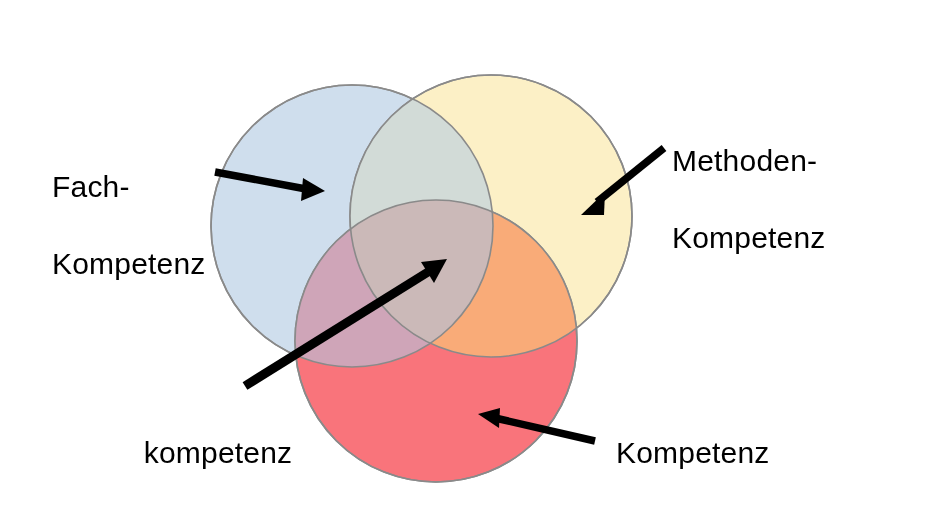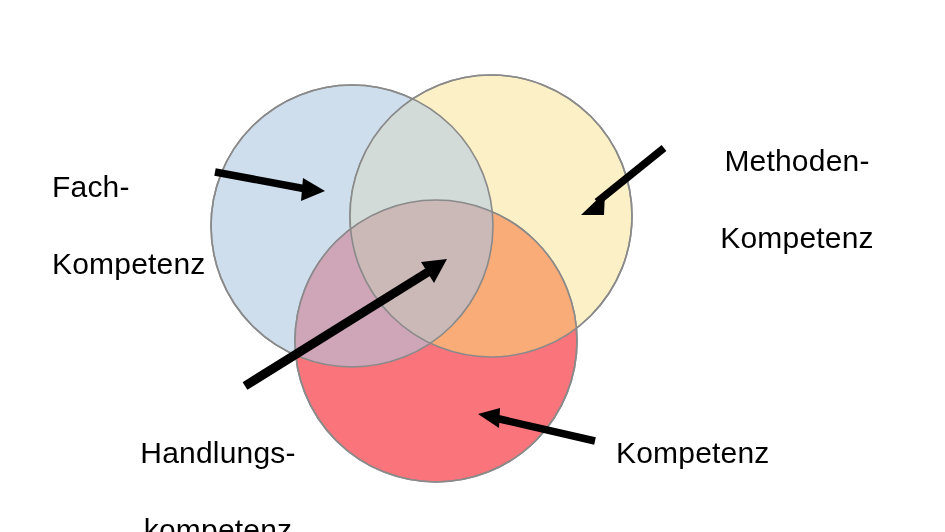--- a/index.html
+++ b/index.html
@@ -37,21 +37,21 @@
   #label-fach {
     left: 52px;
     top: 130px;
     width: 205px;
     text-align: left;
   }
   #label-methoden {
     left: 672px;
     top: 104px;
     width: 250px;
-    text-align: center;
+    text-align: left;
   }
   #label-handlungs {
     left: 98px;
     top: 396px;
     width: 240px;
     text-align: center;
   }
   #label-soziale {
     left: 616px;
     top: 396px;
@@ -140,21 +140,20 @@
     <span class="label-line">Fach-</span>
     <span class="label-line">Kompetenz</span>
   </div>
 
   <div class="label" id="label-methoden">
     <span class="label-line">Methoden-</span>
     <span class="label-line">Kompetenz</span>
   </div>
 
   <div class="label" id="label-handlungs">
-    <span class="label-line">Handlungs-</span>
     <span class="label-line">kompetenz</span>
   </div>
 
   <div class="label" id="label-soziale">
     <span class="label-line">Kompetenz</span>
   </div>
 
 </div>
 
 </body></html>

